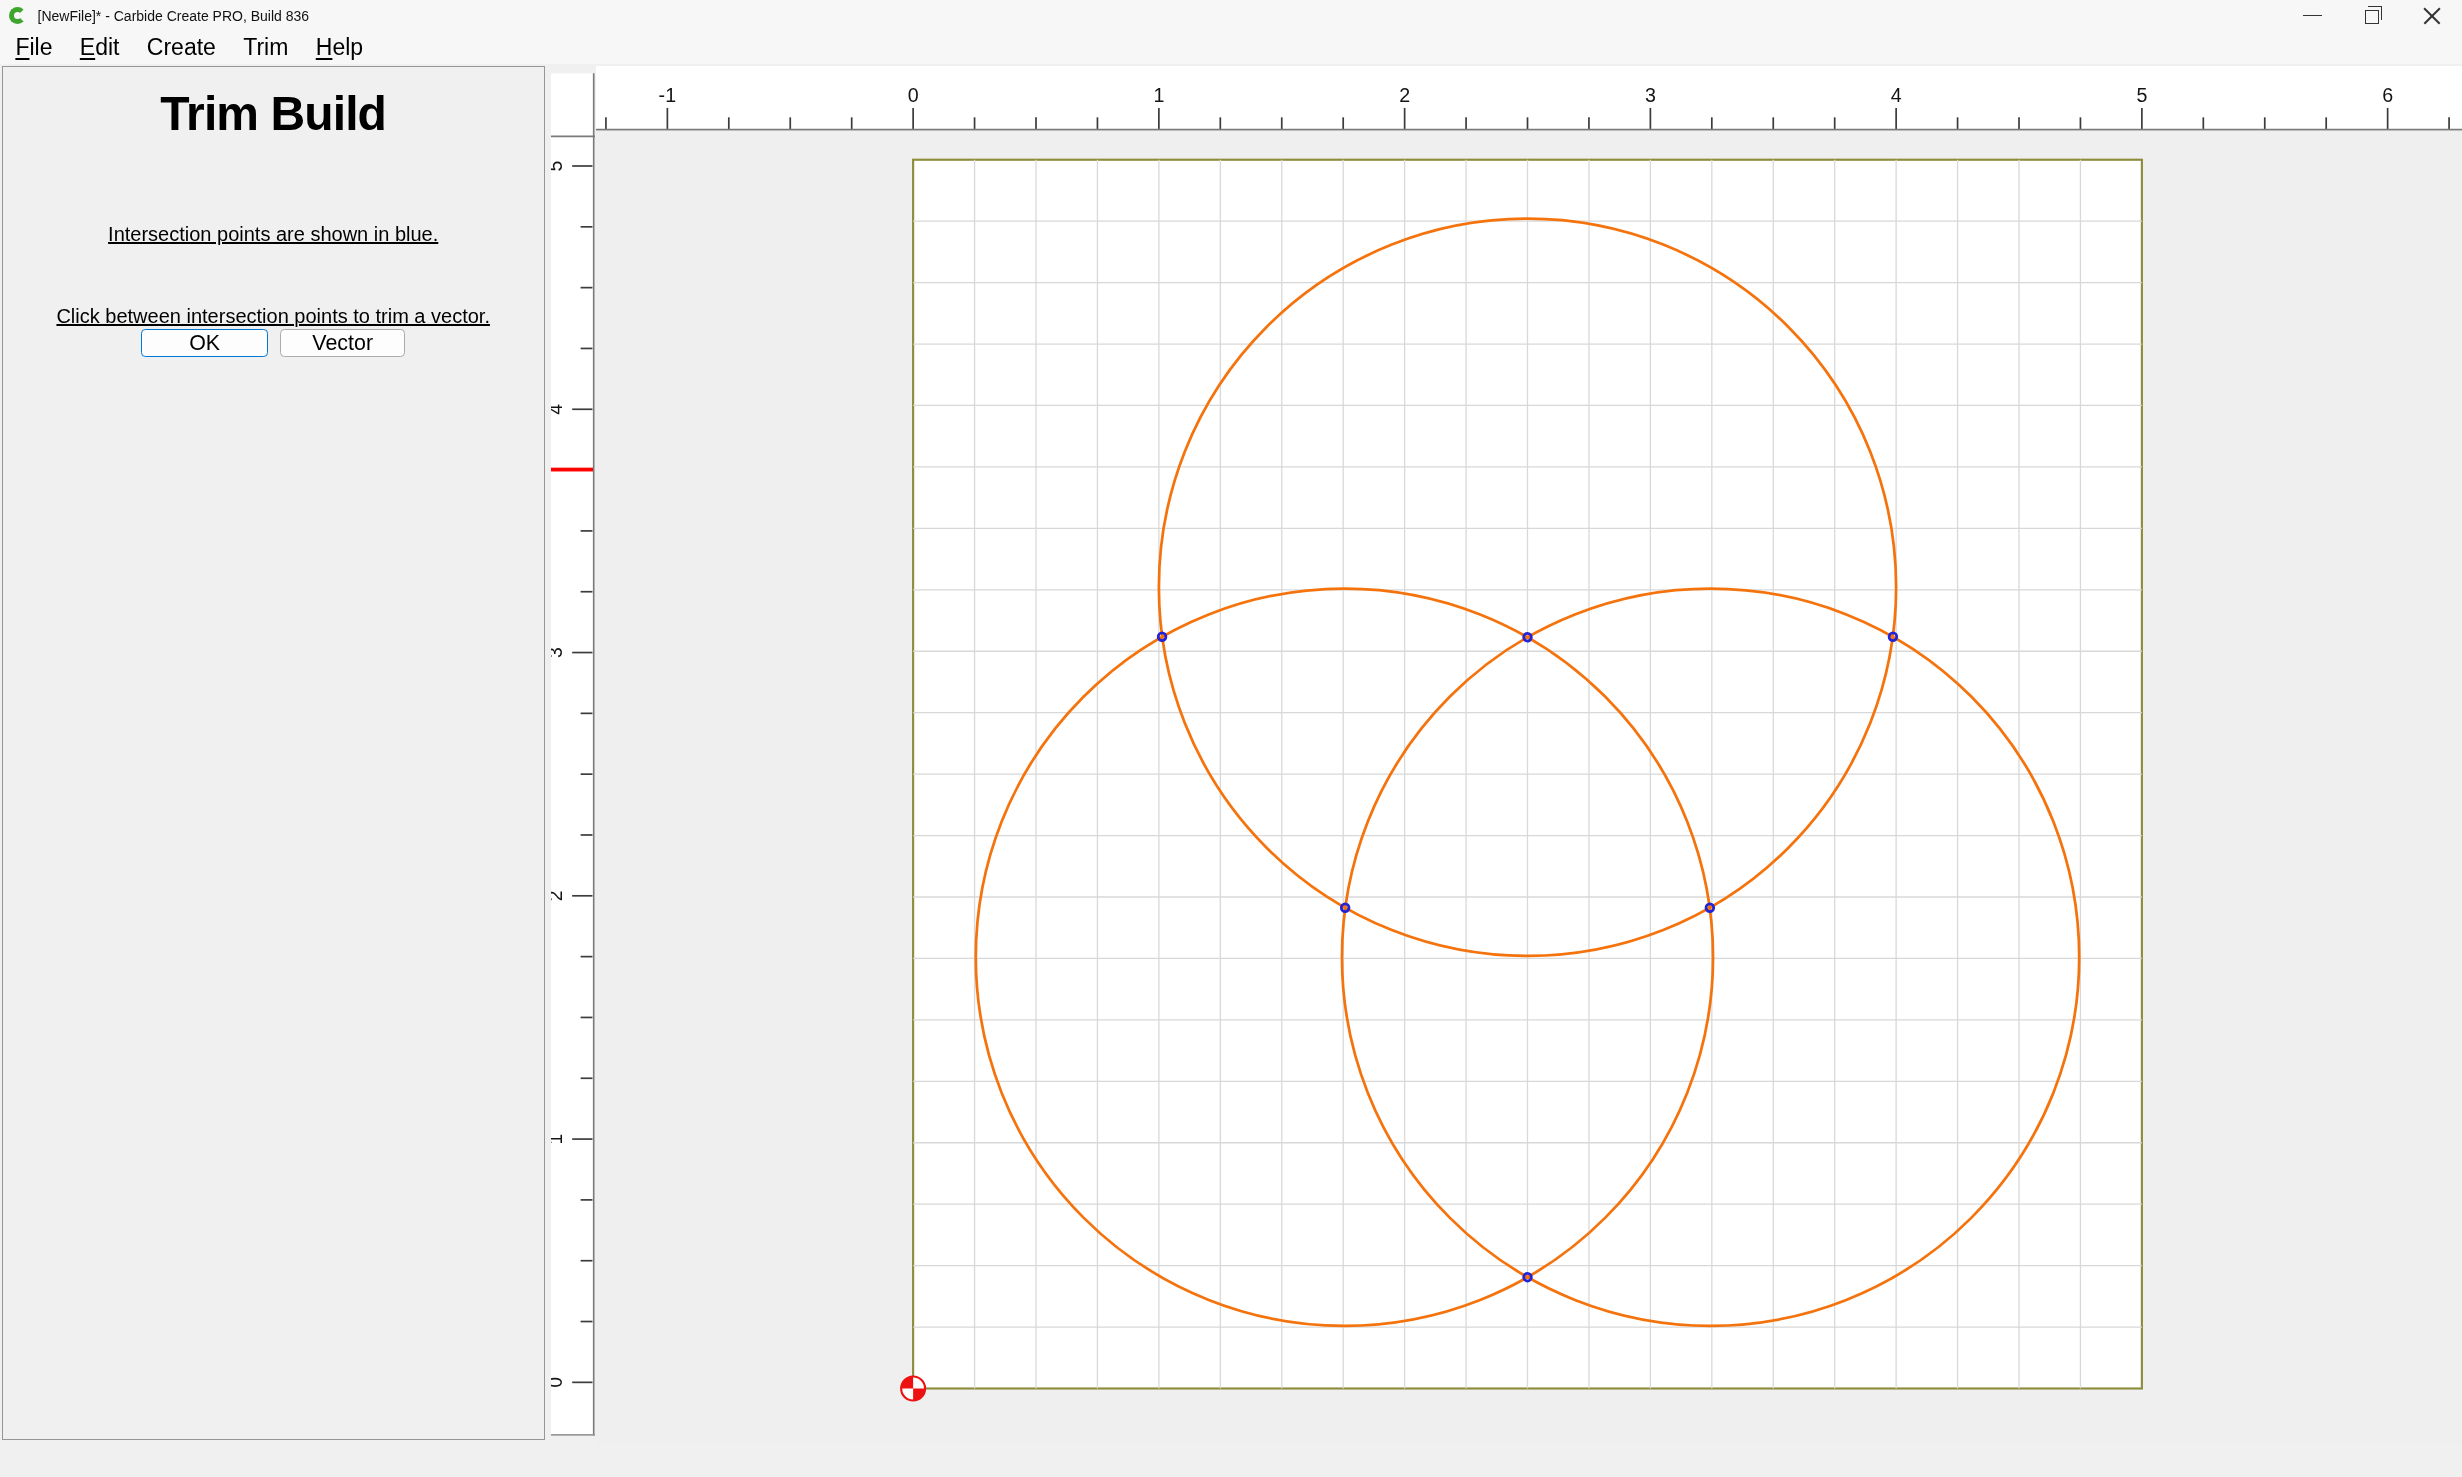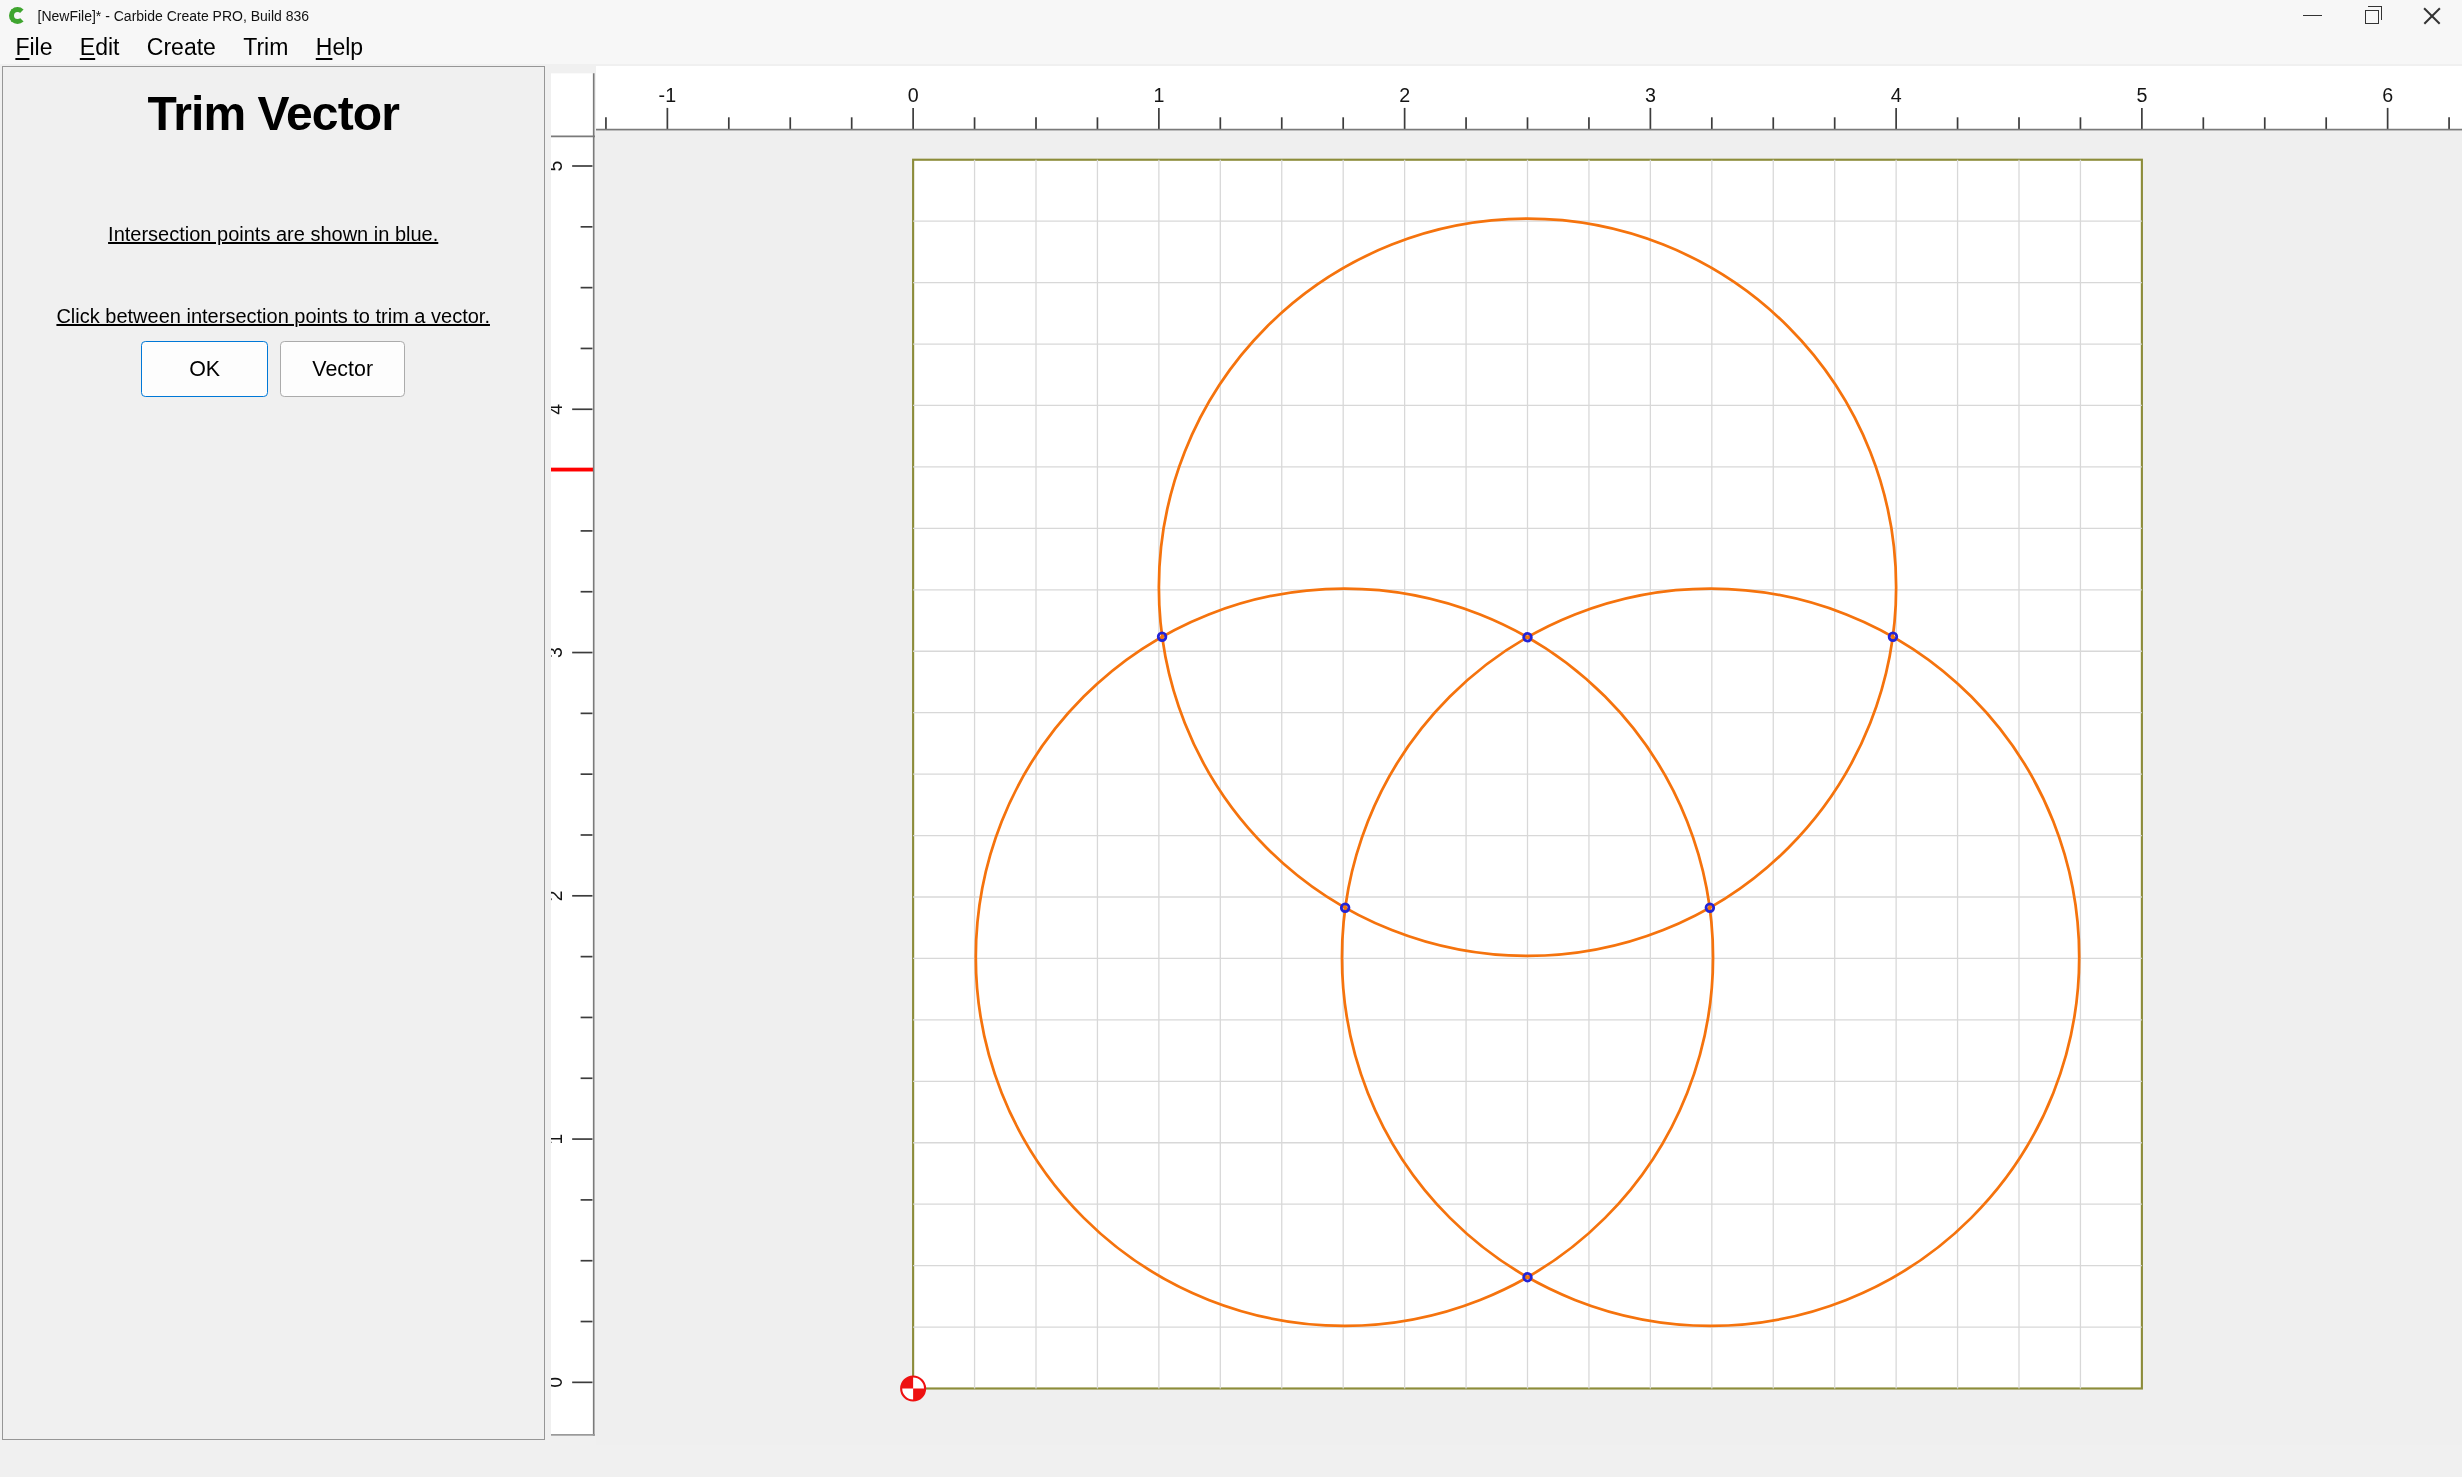--- a/index.html
+++ b/index.html
@@ -50,23 +50,23 @@
   }
   .panel-title{
     position:absolute;left:0;top:19px;width:100%;text-align:center;
     font-size:48px;font-weight:bold;letter-spacing:-0.9px;margin:0;
   }
   .panel-line{position:absolute;left:0;width:100%;text-align:center;font-size:20px;text-decoration:underline;}
   .panel-line.l1{top:156px;}
   .panel-line.l2{top:192px;margin-top:46px;}
   .btn-row{position:absolute;left:0;top:262px;width:100%;display:flex;justify-content:center;gap:12px;}
   .btn{
-    height:56px;background:#fdfdfd;border-radius:4.3px;
+    height:28px;background:#fdfdfd;border-radius:4.3px;
     font-family:"Liberation Sans",sans-serif;font-size:21.4px;color:#000;
-    display:flex;align-items:center;justify-content:center;box-sizing:border-box;margin-top:12px;
+    display:flex;align-items:center;justify-content:center;box-sizing:border-box;
   }
   .btn-ok{width:127px;border:1.7px solid #0078d7;}
   .btn-cancel{width:125px;border:0.9px solid #ababab;}
   
   .svg-abs{position:absolute;display:block;}
   #top-ruler{left:596px;top:66px;}
   #left-ruler{left:551px;top:66px;}
   #canvas{left:596px;top:131px;}
   text.ruler-num{font-family:"Liberation Sans",sans-serif;font-size:23px;fill:#141414;}
 </style>
@@ -91,21 +91,21 @@
 
 <div class="menubar" id="menubar">
     <span class="menu-item"><u>F</u>ile</span>
     <span class="menu-item"><u>E</u>dit</span>
     <span class="menu-item">Create</span>
     <span class="menu-item">Trim</span>
     <span class="menu-item"><u>H</u>elp</span>
   </div>
 
 <div class="panel">
-  <h1 class="panel-title">Trim Vector</h1>
+  <h1 class="panel-title">Trim Build</h1>
   <div class="panel-line l1">Intersection points are shown in blue.</div>
   <div class="panel-line l2">Click between intersection points to trim a vector.</div>
   <div class="btn-row">
     <button class="btn btn-ok">OK</button>
     <button class="btn btn-cancel">Vector</button>
   </div>
 </div>
 
 <svg id="top-ruler" class="svg-abs" width="1866" height="65" viewBox="697 77 2183 76">
     <rect x="697" y="77" width="2183" height="76" fill="#ffffff"></rect>

